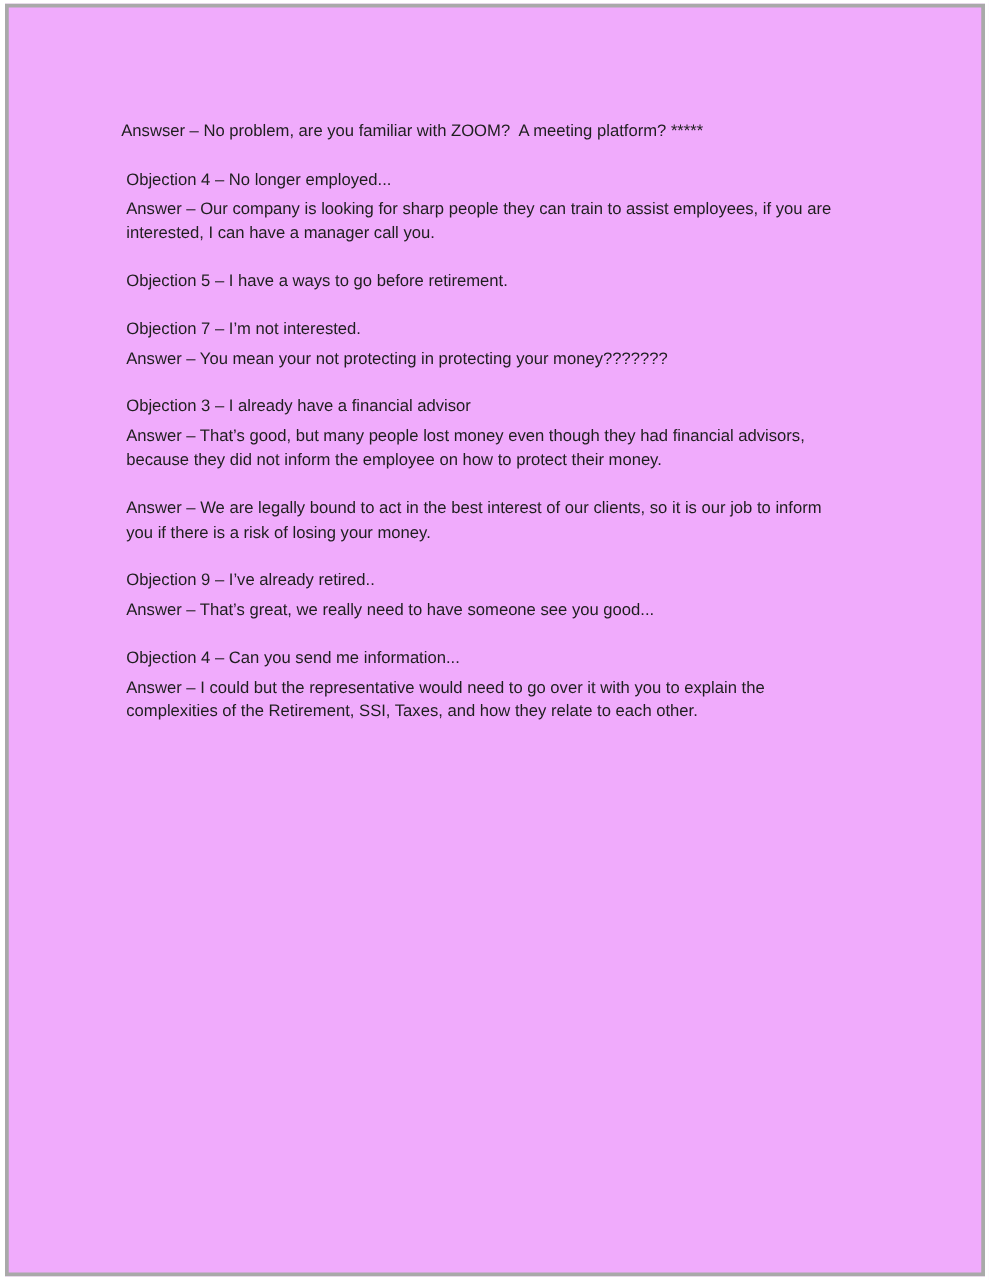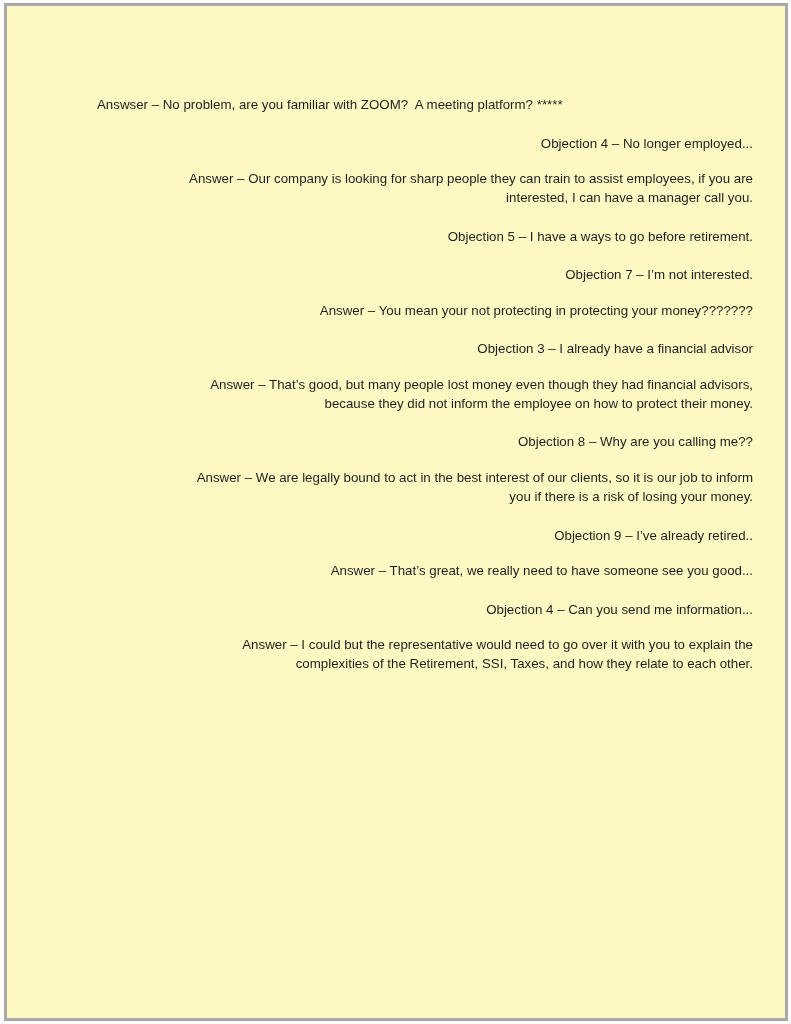--- a/index.html
+++ b/index.html
@@ -13,44 +13,43 @@
     position: relative;
     overflow: hidden;
     font-family: "Liberation Sans", sans-serif;
   }
   .page {
     position: absolute;
     top: 3px;
     left: 4px;
     right: 3px;
     bottom: 3px;
-    background: #fef9c3;
+    background: #f0abfc;
     border: 3px solid #a9a9a9;
     box-sizing: border-box;
   }
   .content {
     position: absolute;
     left: 90px;
     top: 89px;
     width: 672px;
     color: #1f1f1f;
     font-size: 13.3px;
     line-height: 19.3px;
   }
   .para {
     margin: 0 0 19.3px 0;
     white-space: pre-wrap;
   }
   .qa-block {
     margin: 0 0 19.3px 0;
   }
   .qa-block p {
-    margin: 16px;
+    margin: 4px;
     white-space: pre-wrap;
-    text-align: right;
   }
 </style>
 </head>
 <body>
 
 <div class="page">
   <div class="content">
 
     <p class="para">Answser – No problem, are you familiar with ZOOM?  A meeting platform? *****</p>
 
@@ -69,21 +68,20 @@
       <p>Answer – You mean your not protecting in protecting your money???????</p>
     </div>
 
     <div class="qa-block">
       <p>Objection 3 – I already have a financial advisor</p>
       <p>Answer – That’s good, but many people lost money even though they had financial advisors,
 because they did not inform the employee on how to protect their money.</p>
     </div>
 
     <div class="qa-block">
-      <p>Objection 8 – Why are you calling me??</p>
       <p>Answer – We are legally bound to act in the best interest of our clients, so it is our job to inform
 you if there is a risk of losing your money.</p>
     </div>
 
     <div class="qa-block">
       <p>Objection 9 – I’ve already retired..</p>
       <p>Answer – That’s great, we really need to have someone see you good...</p>
     </div>
 
     <div class="qa-block">

